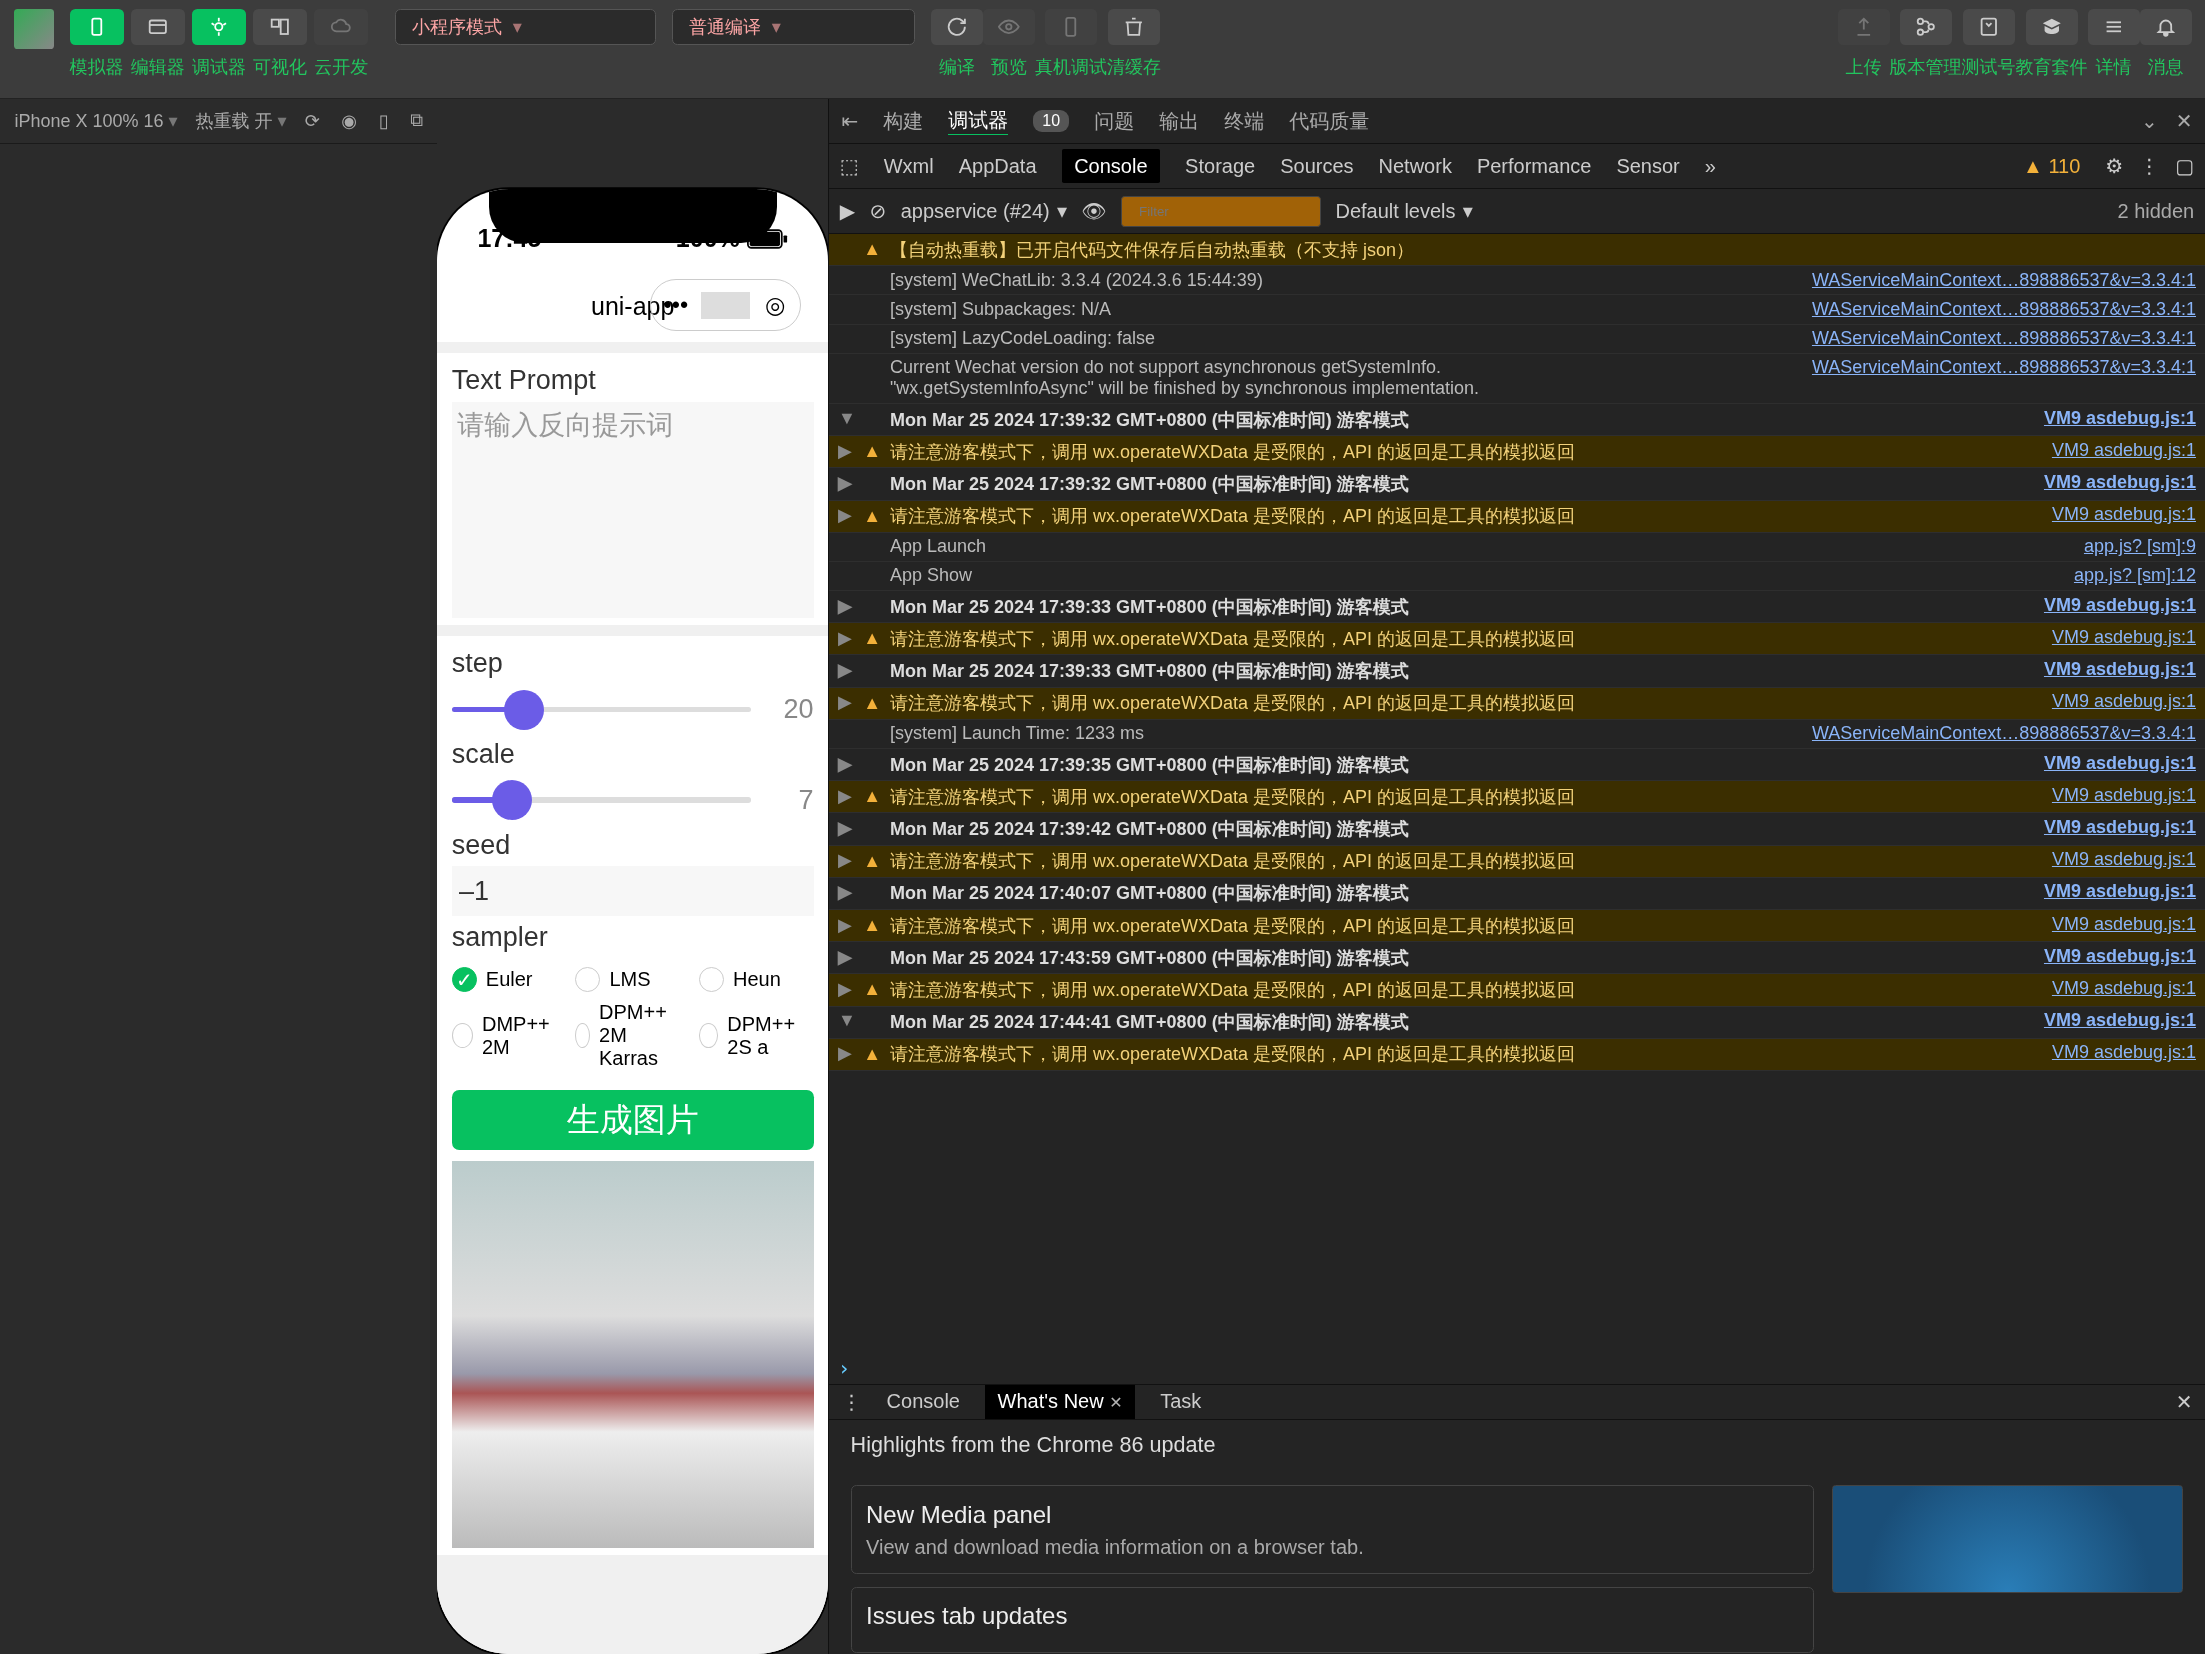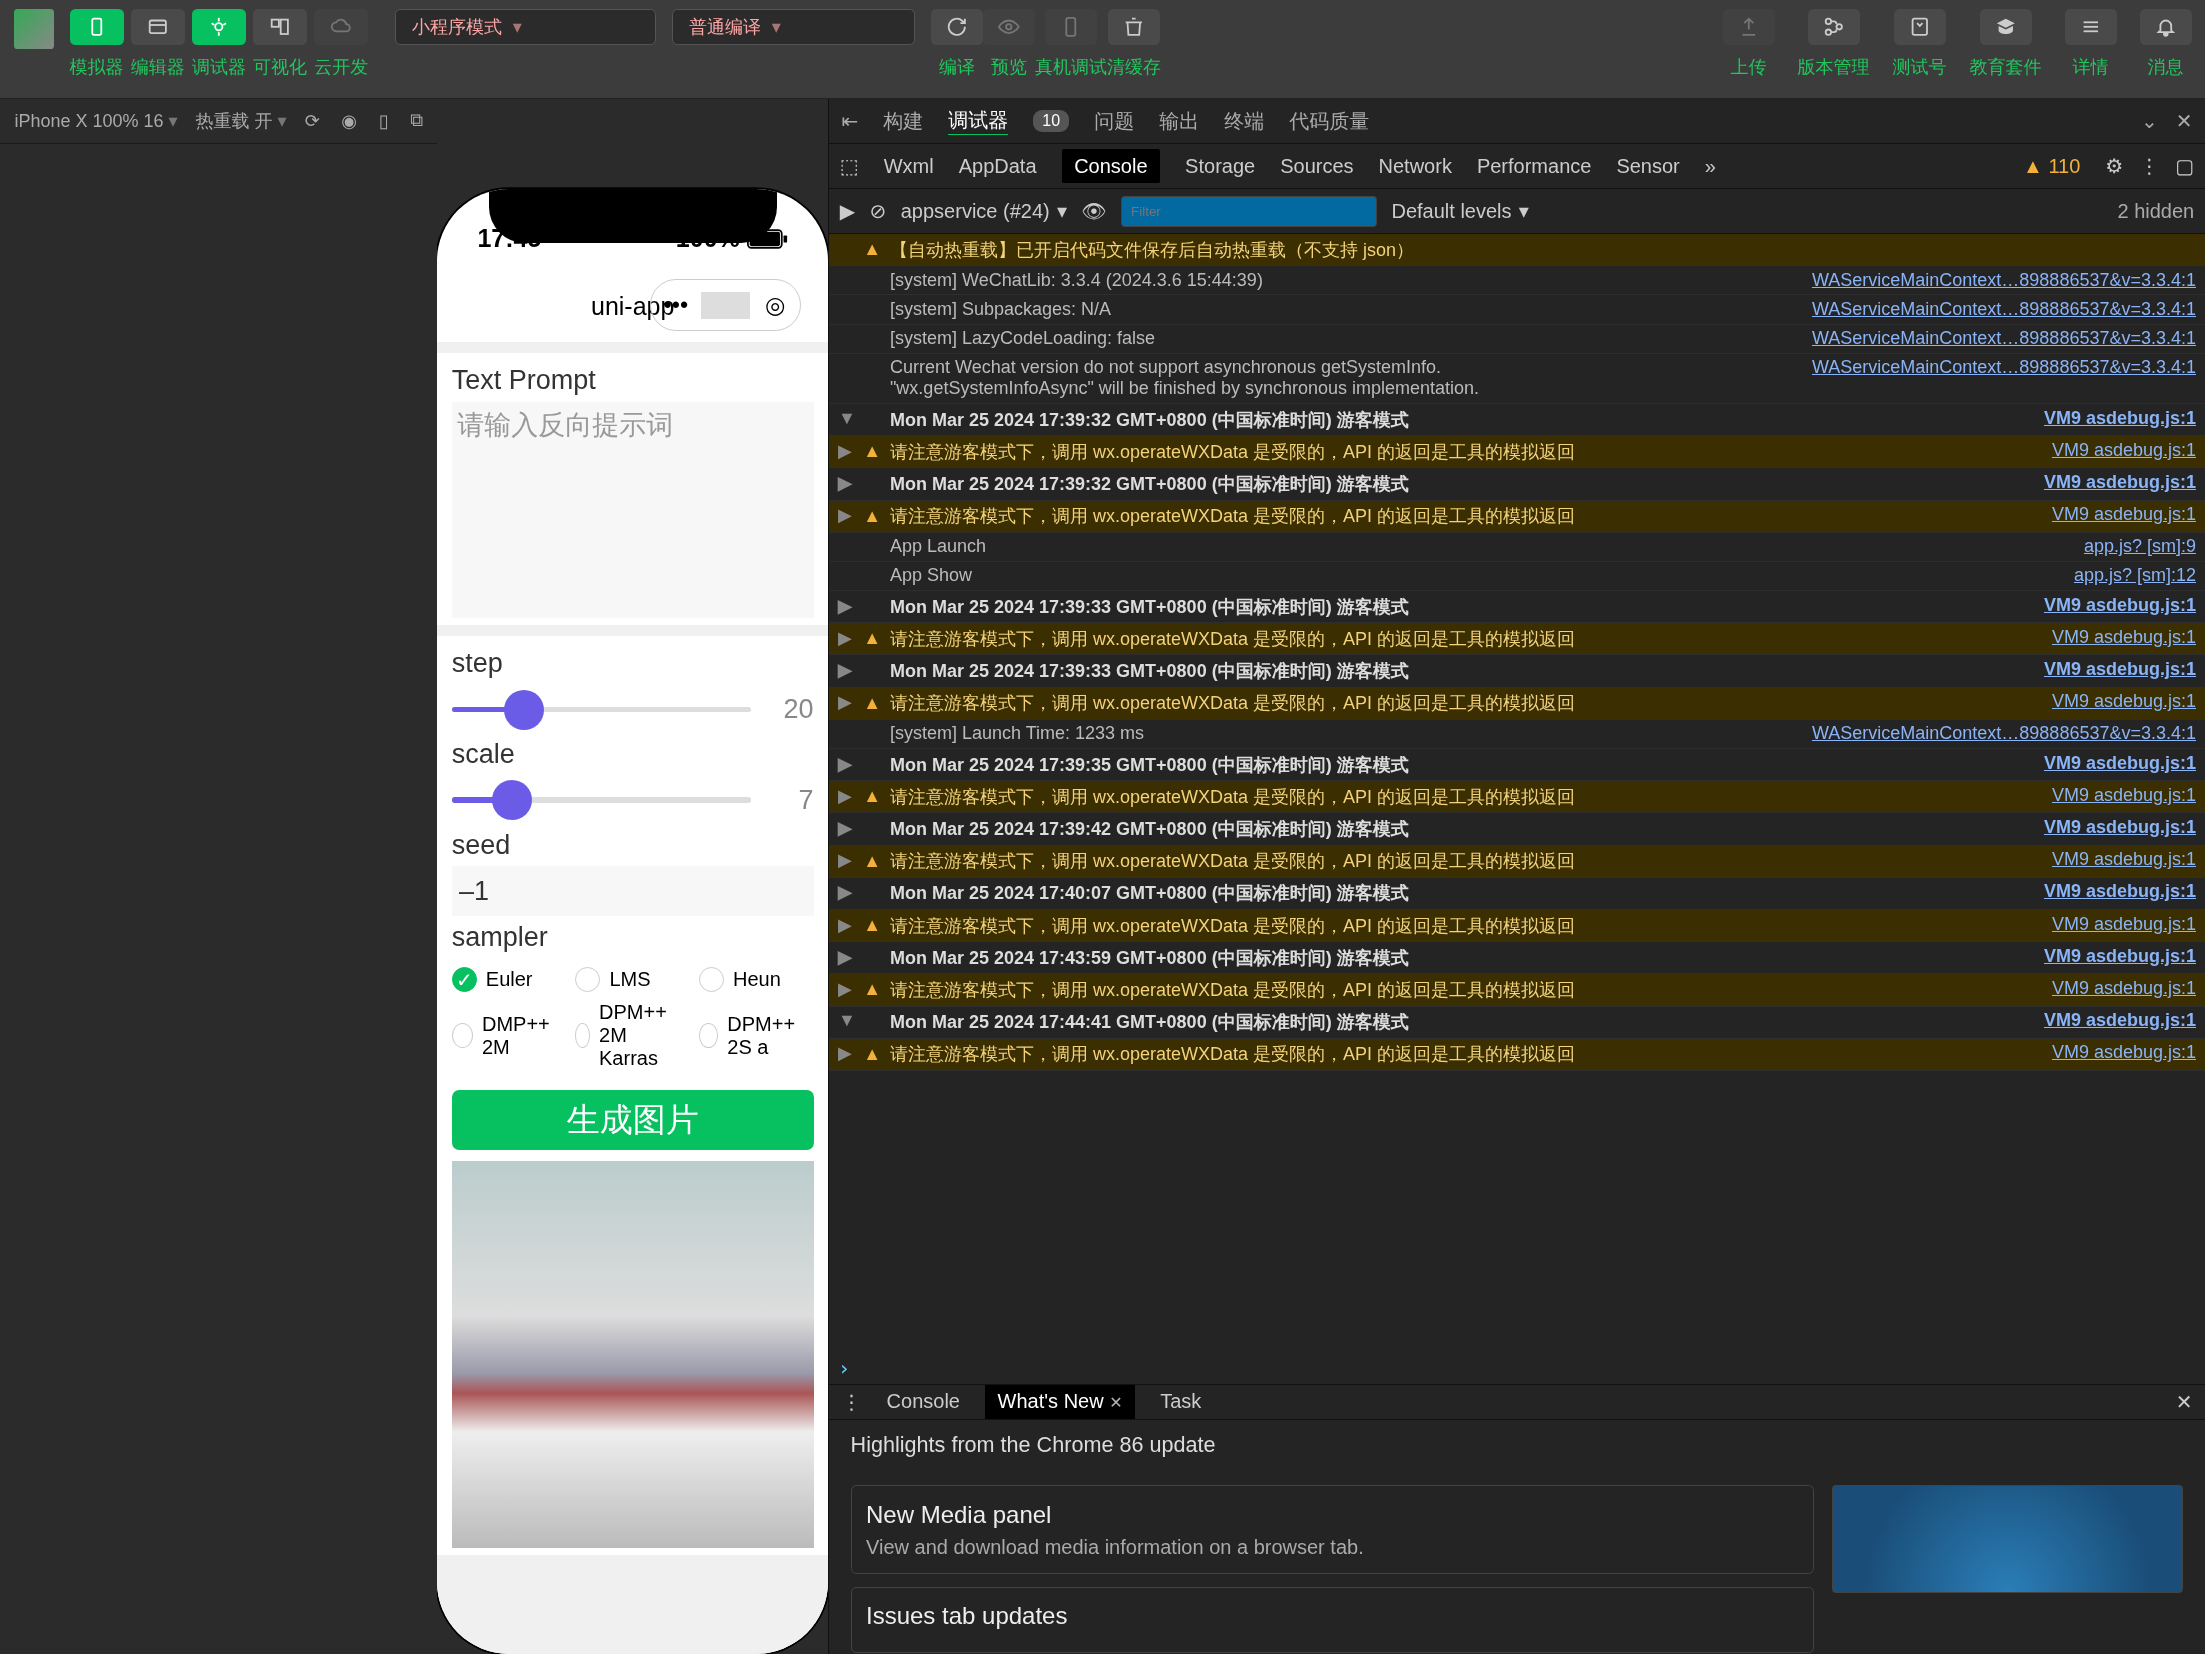--- a/index.html
+++ b/index.html
@@ -8,21 +8,21 @@
 .tool-group{display:flex;flex-direction:column;align-items:center;margin-right:10.8px}
 .tool-icons{display:flex;gap:7.2px}
 .tool-btn{width:54px;height:36px;background:#4a4a4a;border-radius:5.4px;display:flex;align-items:center;justify-content:center;color:#ddd;cursor:pointer}
 .tool-btn.green{background:#07c160;color:#fff}
 .tool-btn.disabled{opacity:.4}
 .tool-label{font-size:18px;color:#22c55e;margin-top:6px}
 .avatar{width:40px;height:40px;background:linear-gradient(135deg,#3a5,#888);border-radius:3.6px;margin-right:16px}
 .dropdown{background:#2b2b2b;color:#fca5a5;height:36px;border-radius:5.4px;padding:0 16px;display:flex;align-items:center;gap:10.8px;font-size:18px;border:0.9px solid #555;cursor:pointer}
 .dropdown .caret{opacity:.6}
 .spacer{flex:1}
-.right-tools{display:flex;gap:23px}
+.right-tools{display:flex;gap:0}
 .right-tool{display:flex;flex-direction:column;align-items:center;gap:3.6px}
 .right-tool .tool-btn{width:52px;height:36px}
 .right-tool .tool-label{font-size:18px}
 .main{flex:1;display:flex;min-height:0}
 .simulator-pane{width:828px;background:#2b2b2b;display:flex;flex-direction:row}
 .sim-top{height:45px;display:flex;align-items:center;padding:0 14.4px;border-bottom:0.9px solid #1a1a1a;font-size:18px;color:#aaa;gap:18px}
 .sim-top .caret{opacity:.6}
 .sim-top .right{margin-left:auto;display:flex;gap:21.6px}
 .sim-body{flex:1;display:flex;justify-content:center;padding:90px 0 0 0;overflow:hidden}
 .phone{width:675px;background:#fff;border-radius:72px;box-shadow:0 0 0 1.8px #000;position:relative;overflow:hidden;color:#000}
@@ -55,21 +55,21 @@
 .dt-tabs .pill{font-size:20px}
 .dt-tabs .active{color:#fff;border-bottom:1.8px solid #07c160}
 .dt-tabs .badge{background:#555;color:#fff;border-radius:9px;padding:1.8px 9px;font-size:16px}
 .dt-tabs .right{margin-left:auto;display:flex;gap:18px;align-items:center}
 .dt-panel-tabs{height:45px;display:flex;align-items:center;padding:0 10.8px;gap:25px;border-bottom:0.9px solid #111;font-size:20px;color:#ccc}
 .dt-panel-tabs .active{background:#000;color:#fff;padding:5.4px 12.6px;border-radius:1.8px}
 .dt-panel-tabs .warn{color:#f3b13a;margin-left:auto}
 .dt-panel-tabs .right{display:flex;gap:16px;align-items:center}
 .dt-console-bar{height:45px;display:flex;align-items:center;padding:0 10.8px;gap:14.4px;border-bottom:0.9px solid #111;font-size:20px}
 .dt-console-bar .sel{display:flex;align-items:center;gap:7.2px;color:#ccc}
-.dt-console-bar input{background:#0369a1;border:0.9px solid #444;color:#ccc;height:31px;width:256px;padding:0 9px;border-radius:3.6px}
+.dt-console-bar input{background:#a16207;border:0.9px solid #444;color:#ccc;height:31px;width:200px;padding:0 17px;border-radius:3.6px}
 .dt-console-bar .hidden{margin-left:auto;color:#aaa}
 .console{flex:1;overflow:auto;font-family:Menlo,Consolas,monospace;font-size:18px}
 .row{display:flex;padding:3.6px 9px;border-bottom:0.9px solid #2e2e2e}
 .row.warn{background:#3b2e00;color:#f3d27a}
 .row.info{color:#bbb}
 .row.group{color:#ddd;font-weight:bold}
 .row .ico{width:25px;display:flex;align-items:center;justify-content:center;margin-right:5.4px}
 .row .ico.warn{color:#f3b13a}
 .row .tri{width:18px;color:#888;margin-right:3.6px}
 .row .msg{flex:1;white-space:pre}

